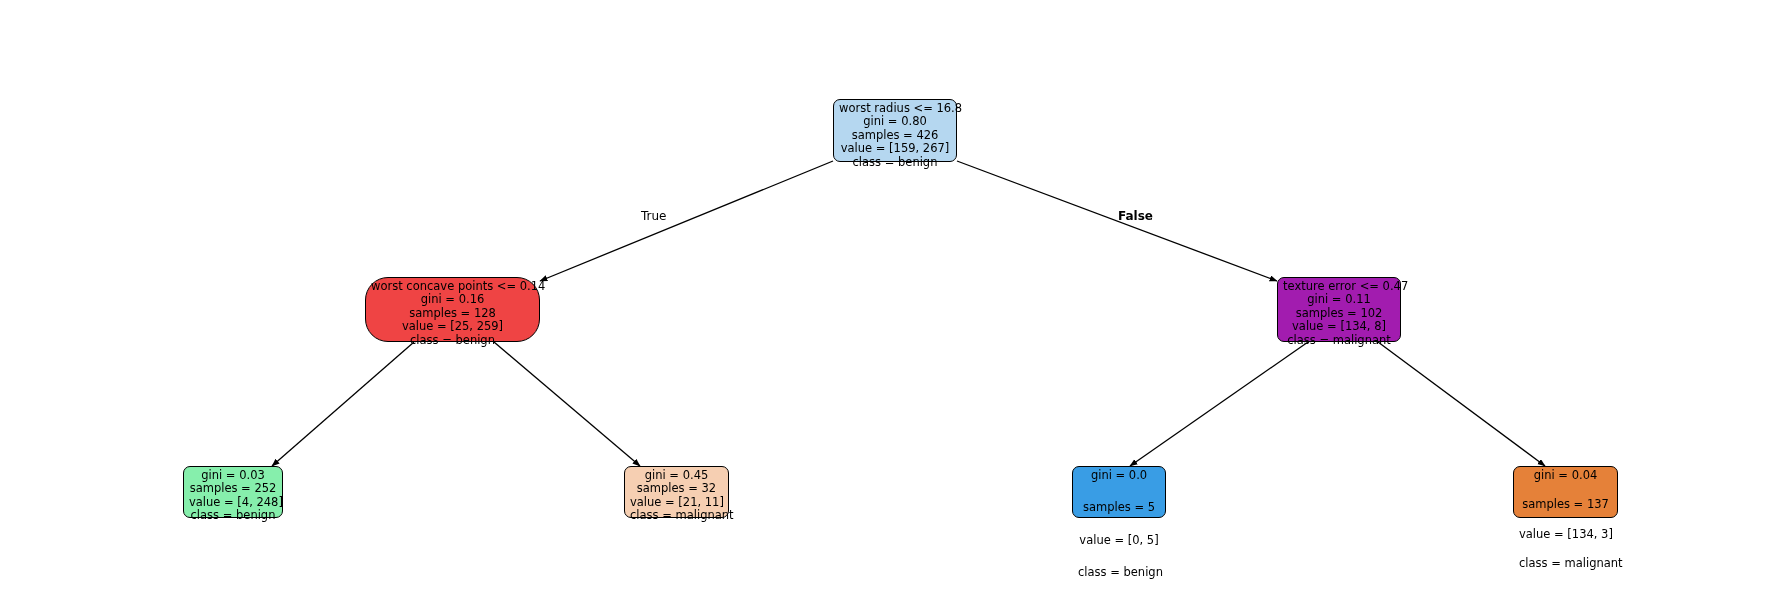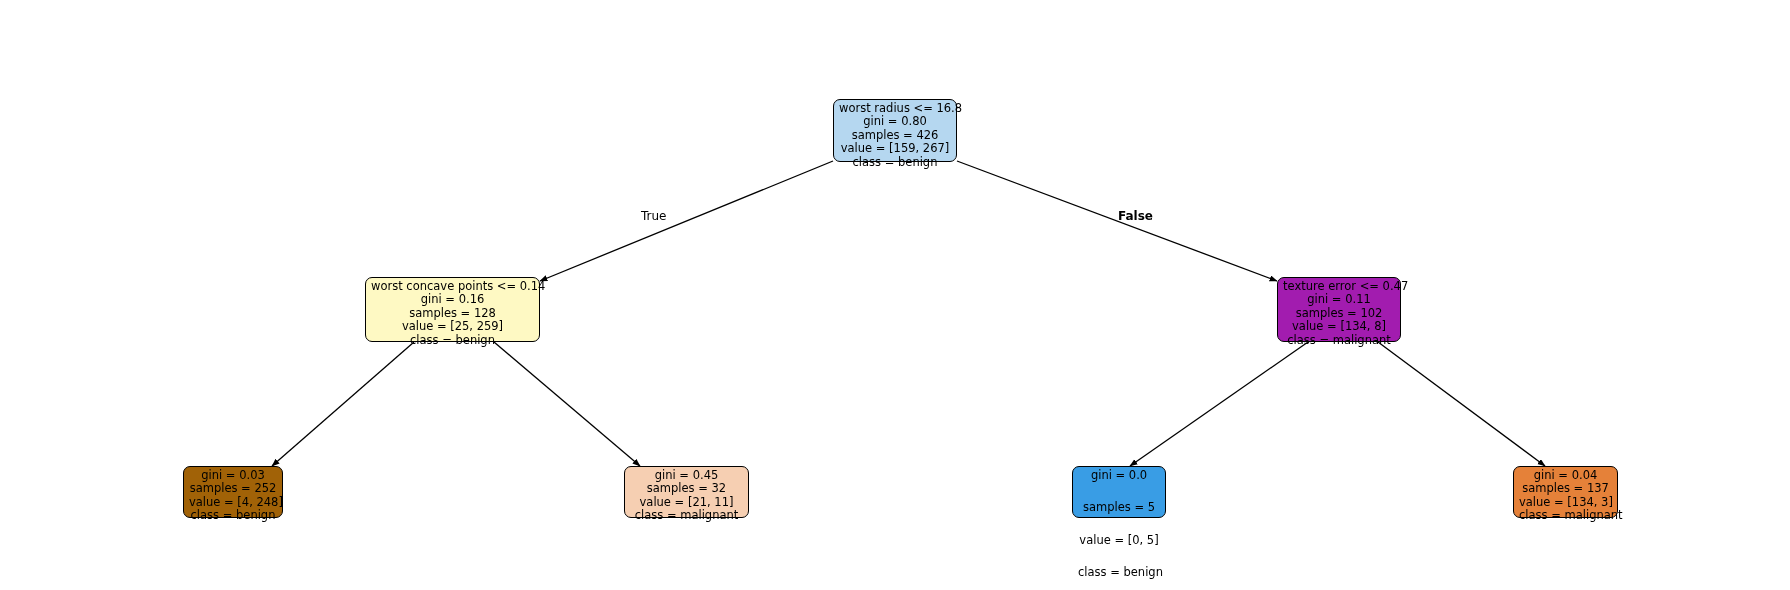--- a/index.html
+++ b/index.html
@@ -106,57 +106,57 @@
   <div class="edge-label" style="left: 1118px; top: 209px; font-weight: bold;">False</div>
 
   <div class="tree-node" id="node-root" style="left: 833px; top: 99px; width: 124px; height: 63px; background: #b5d7f0;">
     <span class="nline">worst radius &lt;= 16.8</span>
     <span class="nline">gini = 0.80</span>
     <span class="nline">samples = 426</span>
     <span class="nline">value = [159, 267]</span>
     <span class="nline">class = benign</span>
   </div>
 
-  <div class="tree-node" id="node-left" style="left: 365px; top: 277px; width: 175px; height: 65px; background: #fef9c3;">
+  <div class="tree-node" id="node-left" style="left: 365px; top: 277px; width: 175px; height: 65px; background: #ef4444; border-radius: 23px;">
     <span class="nline">worst concave points &lt;= 0.14</span>
     <span class="nline">gini = 0.16</span>
     <span class="nline">samples = 128</span>
     <span class="nline">value = [25, 259]</span>
     <span class="nline">class = benign</span>
   </div>
 
   <div class="tree-node" id="node-right" style="left: 1277px; top: 277px; width: 124px; height: 65px; background: #a21caf;">
     <span class="nline">texture error &lt;= 0.47</span>
     <span class="nline">gini = 0.11</span>
     <span class="nline">samples = 102</span>
     <span class="nline">value = [134, 8]</span>
     <span class="nline">class = malignant</span>
   </div>
 
-  <div class="tree-node" id="node-leaf-1" style="left: 183px; top: 466px; width: 100px; height: 52px; background: #a16207;">
+  <div class="tree-node" id="node-leaf-1" style="left: 183px; top: 466px; width: 100px; height: 52px; background: #86efac;">
     <span class="nline">gini = 0.03</span>
     <span class="nline">samples = 252</span>
     <span class="nline">value = [4, 248]</span>
     <span class="nline">class = benign</span>
   </div>
 
-  <div class="tree-node" id="node-leaf-2" style="left: 624px; top: 466px; width: 125px; height: 52px; background: #f6cfb2;">
+  <div class="tree-node" id="node-leaf-2" style="left: 624px; top: 466px; width: 105px; height: 52px; background: #f6cfb2;">
     <span class="nline">gini = 0.45</span>
     <span class="nline">samples = 32</span>
     <span class="nline">value = [21, 11]</span>
     <span class="nline">class = malignant</span>
   </div>
 
   <div class="tree-node" id="node-leaf-3" style="left: 1072px; top: 466px; width: 94px; height: 52px; background: #399de5; gap: 19px;">
     <span class="nline">gini = 0.0</span>
     <span class="nline">samples = 5</span>
     <span class="nline">value = [0, 5]</span>
     <span class="nline">class = benign</span>
   </div>
 
-  <div class="tree-node" id="node-leaf-4" style="left: 1513px; top: 466px; width: 105px; height: 52px; background: #e58139;">
+  <div class="tree-node" id="node-leaf-4" style="left: 1513px; top: 466px; width: 105px; height: 52px; background: #e58139; gap: 16px;">
     <span class="nline">gini = 0.04</span>
     <span class="nline">samples = 137</span>
     <span class="nline">value = [134, 3]</span>
     <span class="nline">class = malignant</span>
   </div>
 
 </div>
 
 </body></html>

